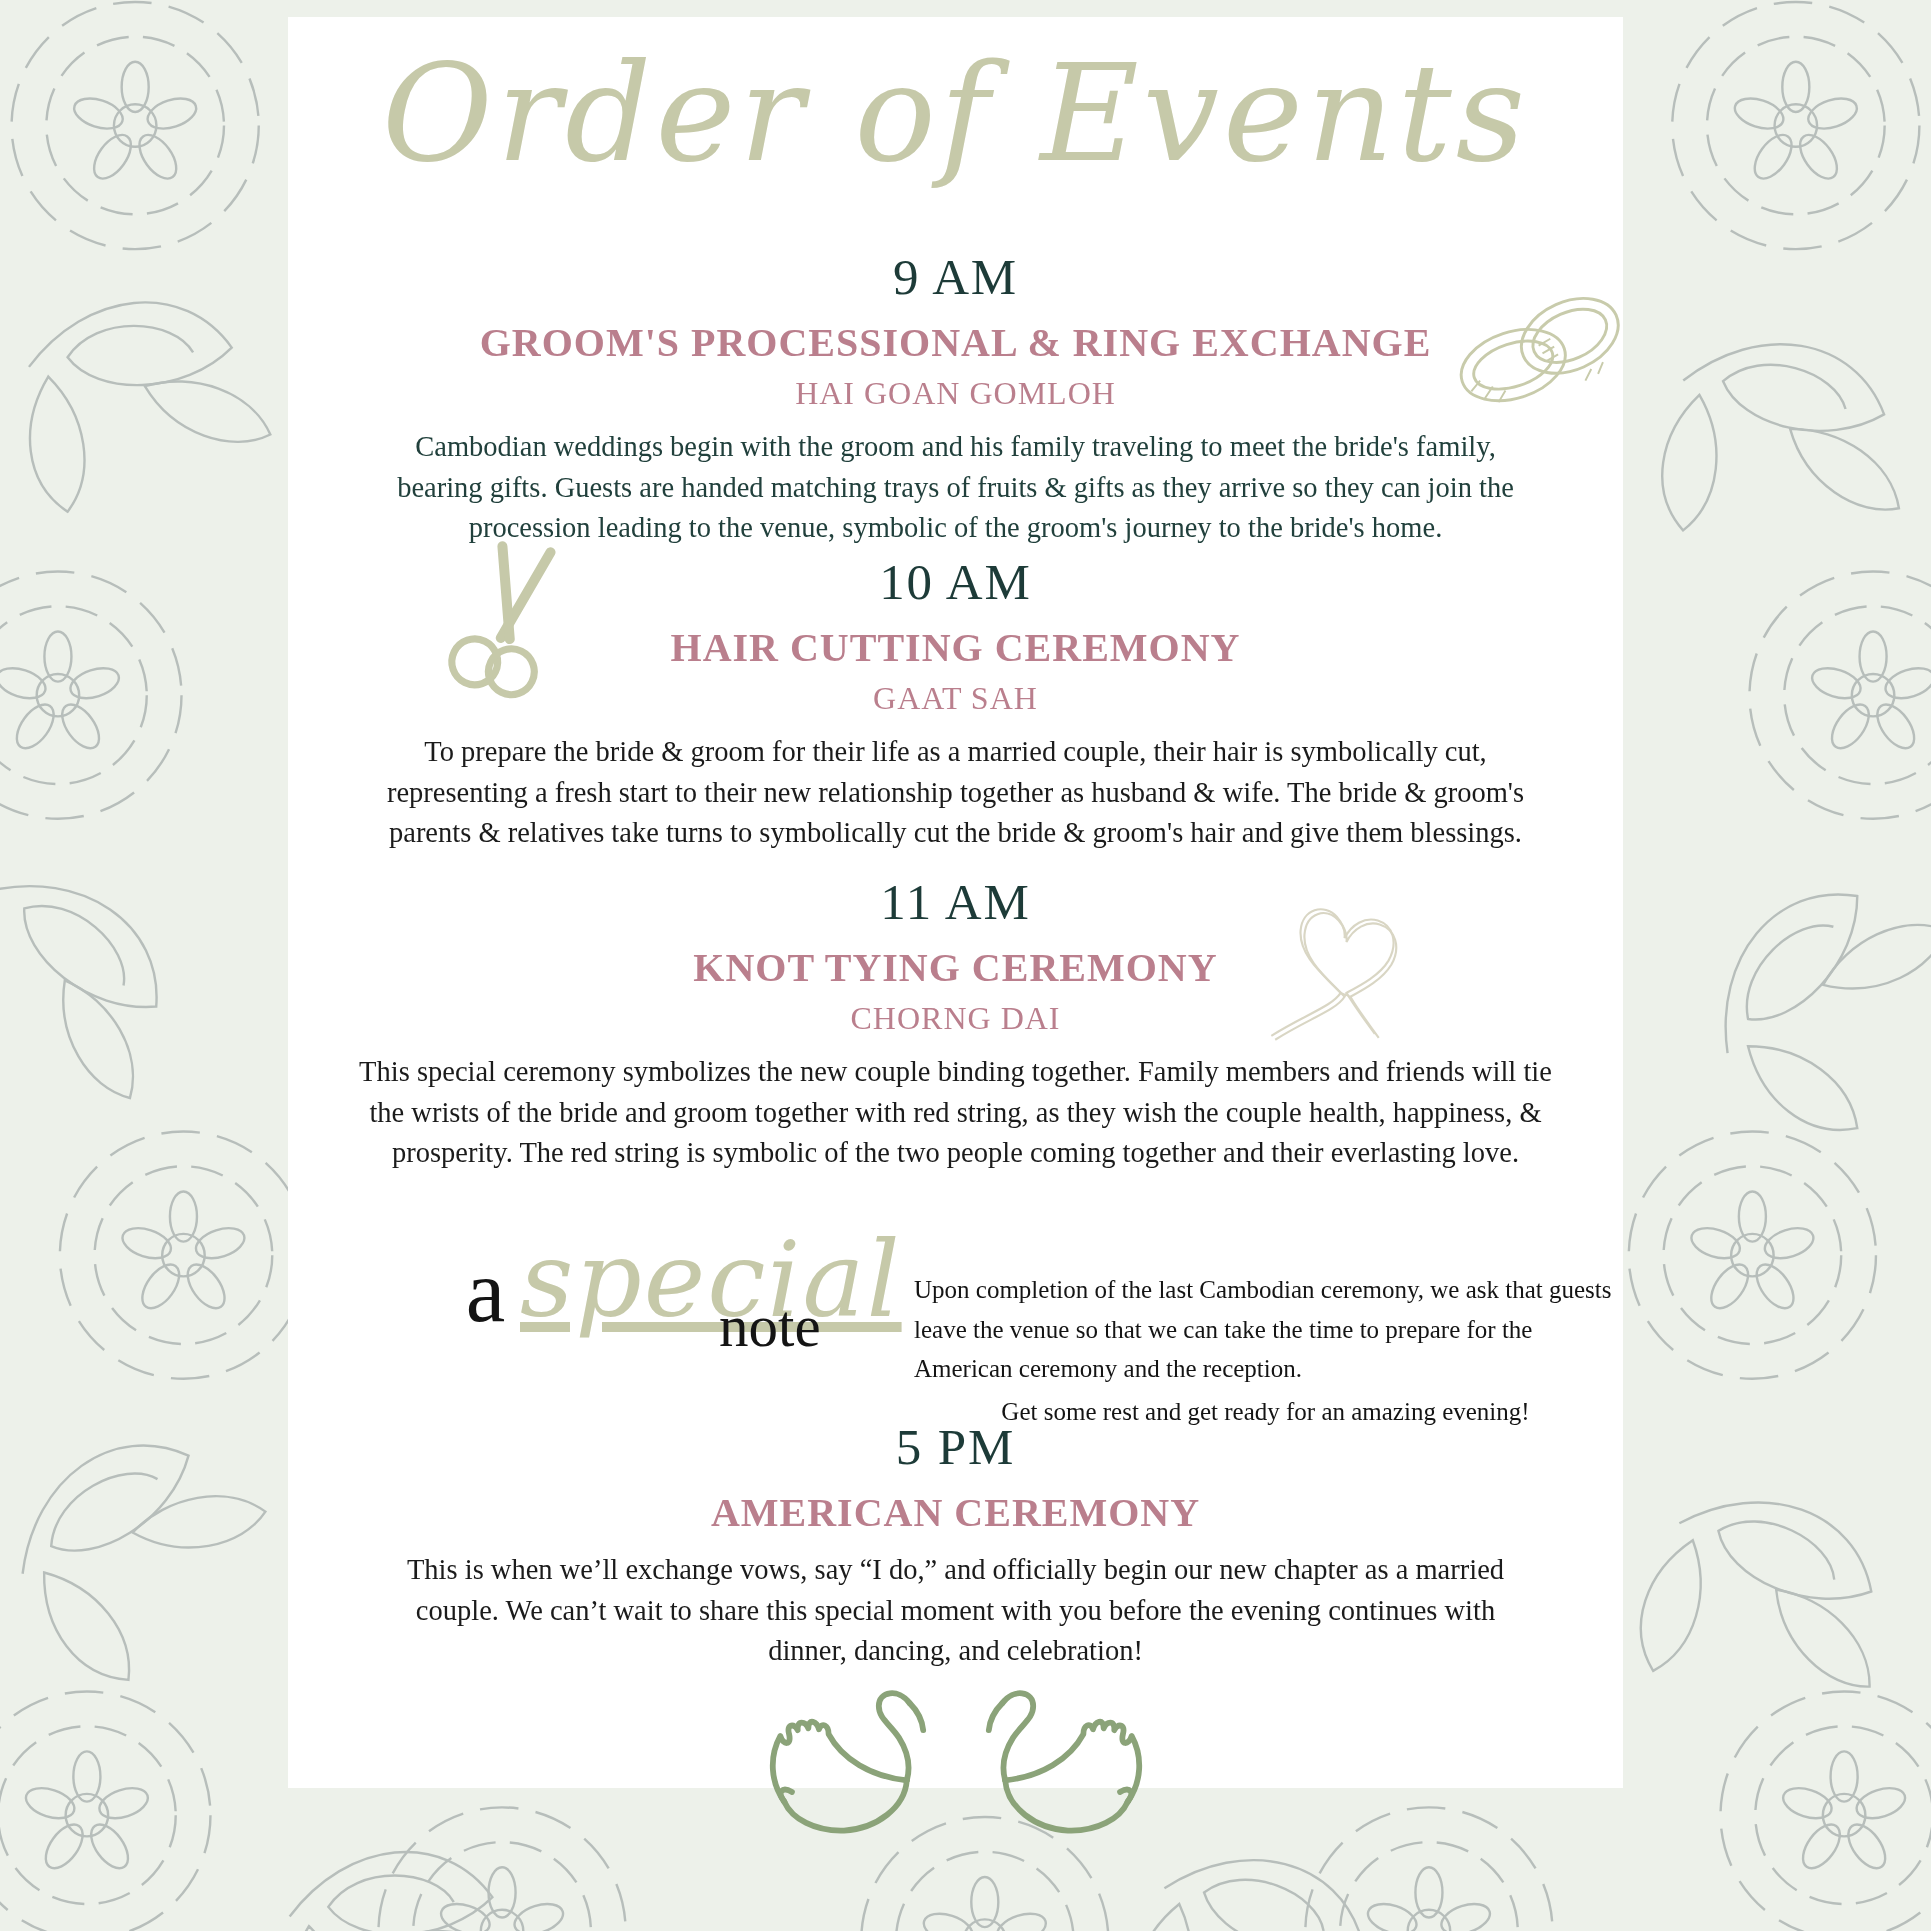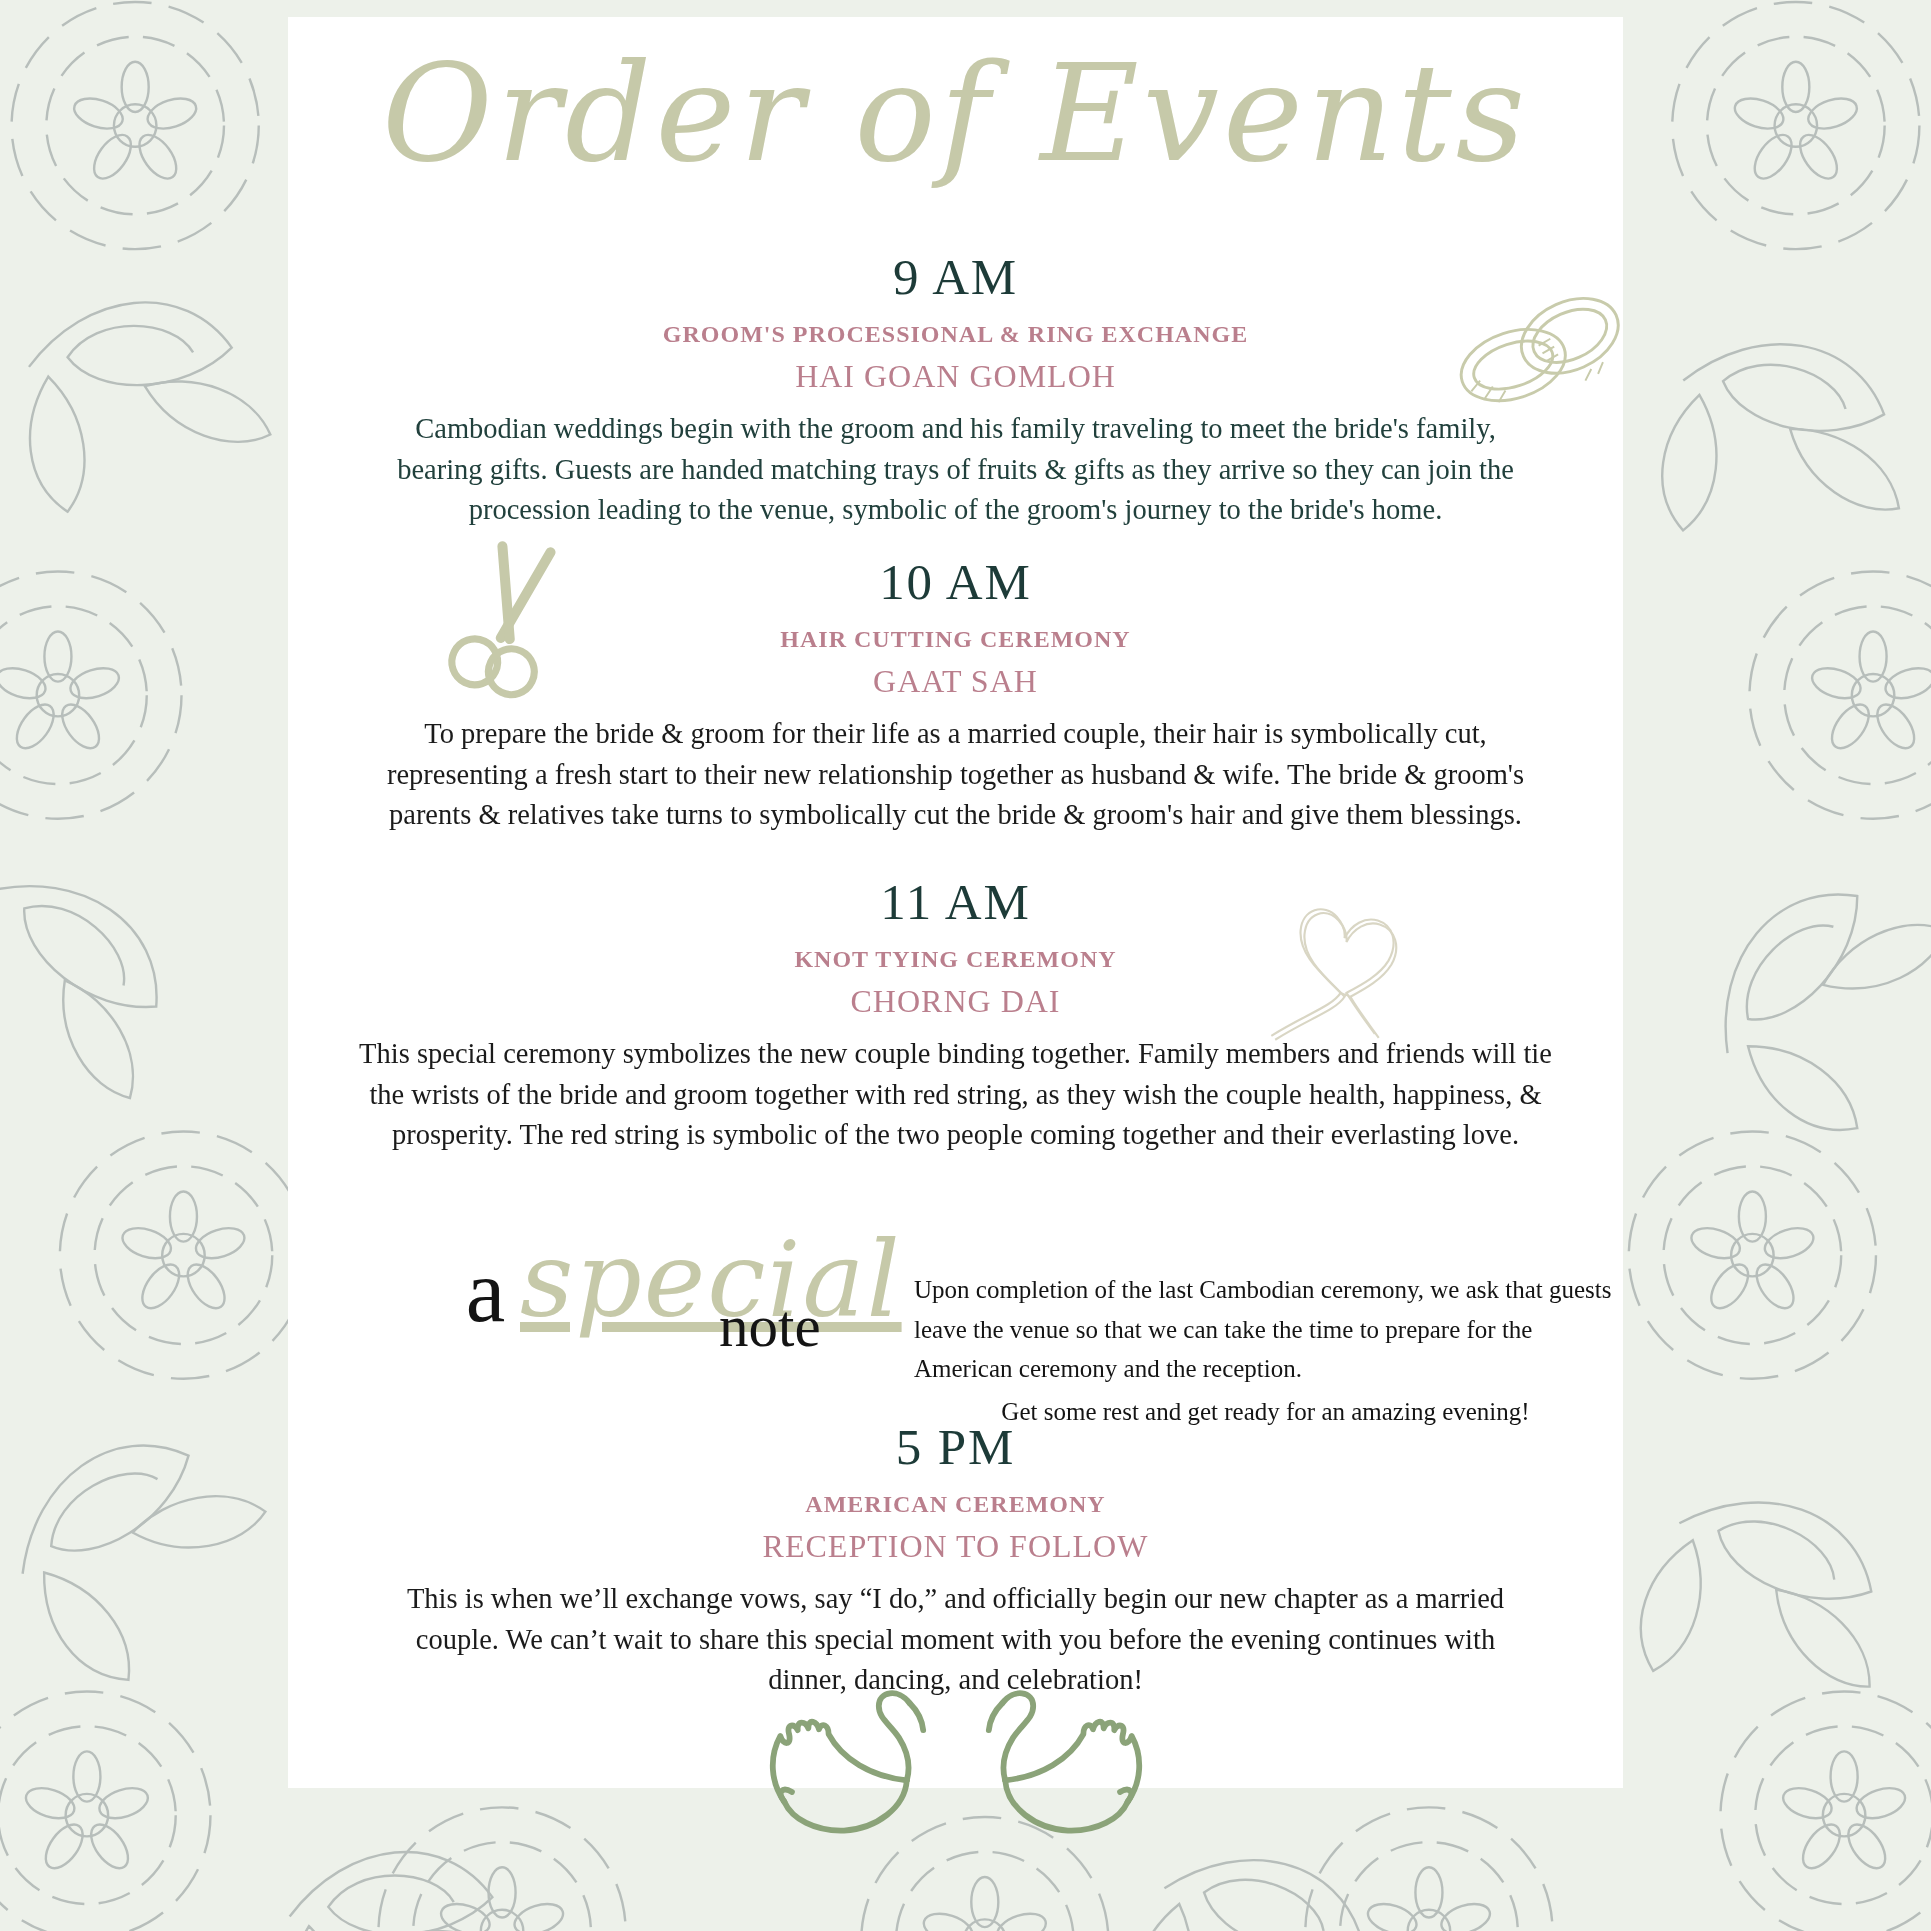--- a/index.html
+++ b/index.html
@@ -17,21 +17,21 @@
     position:absolute;top:17.4px;left:0;width:100%;text-align:center;
     font-family:"DejaVu Serif", serif;font-style:italic;font-weight:400;
     font-size:135px;color:#c6c9a9;letter-spacing:3.9px;white-space:nowrap;
   }
   .section{position:absolute;left:0;width:100%;text-align:center;}
   .sec-1{top:232px;}
   .sec-2{top:537px;}
   .sec-3{top:857px;}
   .sec-5{top:1402px;}
   .sec-time{font-size:51px;color:#1d3b38;letter-spacing:1.9px;line-height:1.1;}
-  .sec-heading{margin-top:15.4px;font-size:24px;font-weight:bold;color:#ba7f8d;letter-spacing:1px;line-height:1.1;}
+  .sec-heading{margin-top:15.4px;font-size:40px;font-weight:bold;color:#ba7f8d;letter-spacing:1px;line-height:1.1;}
   .sec-sub{margin-top:11.6px;font-size:32px;color:#ba7f8d;letter-spacing:1px;line-height:1.1;}
   .sec-body{margin:15.4px auto 0;font-size:28.5px;line-height:1.42;color:#1b1b1b;}
   .teal-body{color:#21403c;}
   .w1165{width:1125px;}
   .w1185{width:1144px;}
   .w1245{width:1202px;}
   .w1205{width:1163px;text-align:center;}
 
   .rings-icon{position:absolute;left:1157px;top:268px;width:195px;height:127px;}
   .scissors-icon{position:absolute;left:147px;top:521px;width:164px;height:179px;transform:rotate(26deg);}
@@ -158,21 +158,20 @@
     </div>
     <div class="note-text">
       <div>Upon completion of the last Cambodian ceremony, we ask that guests leave the venue so that we can take the time to prepare for the American ceremony and the reception.</div>
       <div class="note-closing">Get some rest and get ready for an amazing evening!</div>
     </div>
   </div>
 
   <div class="section sec-5">
     <div class="sec-time">5 PM</div>
     <div class="sec-heading">AMERICAN CEREMONY</div>
-    <div class="sec-sub">RECEPTION TO FOLLOW</div>
     <div class="sec-body w1205">This is when we’ll exchange vows, say “I do,” and officially begin our new chapter as a married couple. We can’t wait to share this special moment with you before the evening continues with dinner, dancing, and celebration!</div>
   </div>
 
   <svg class="swans-icon" viewBox="0 0 400 200" aria-hidden="true">
     <defs>
       <g id="lswan" stroke="#8ba379" fill="none" stroke-width="6" stroke-linecap="round" stroke-linejoin="round">
         <path d="M152,24 C140,8 120,12 120,27 C120,40 132,46 141,60 C151,76 153,90 149,104"></path>
         <path d="M152,24 C160,32 165,42 166,52"></path>
         <path d="M149,104 C147,132 118,154 84,156 C54,157 30,144 22,126"></path>
         <path d="M22,126 C14,116 20,110 30,116"></path>

